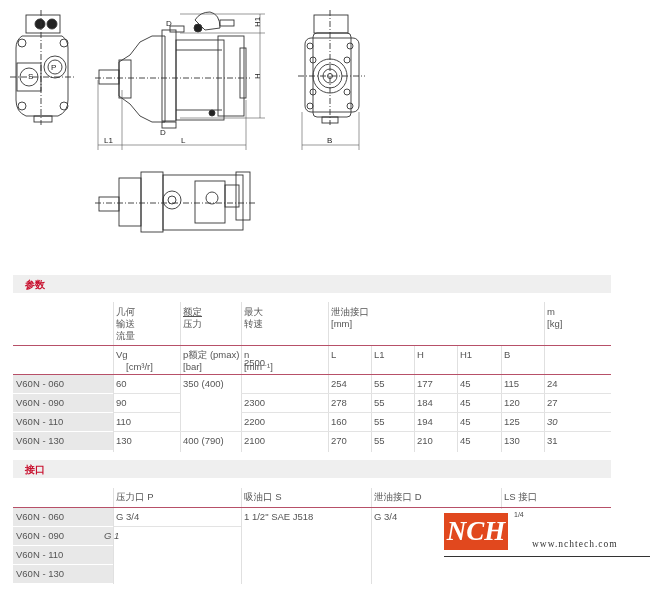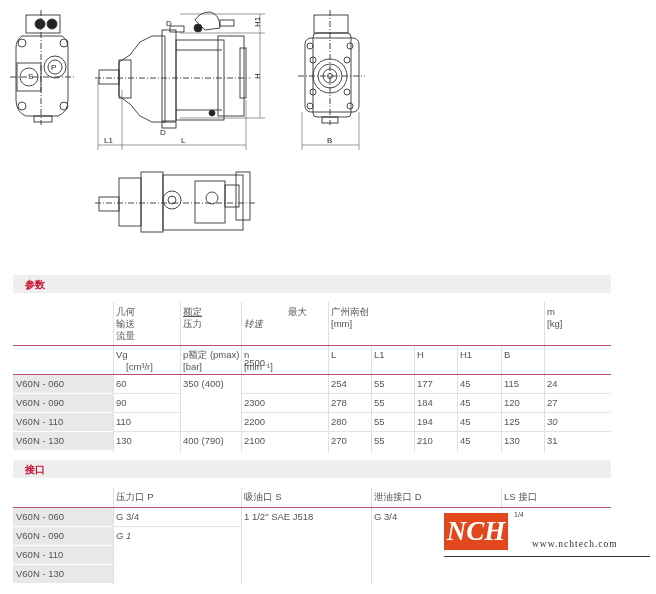--- a/index.html
+++ b/index.html
@@ -150,23 +150,23 @@
   <div class="vline" style="left:414px; top:345px; height:107px;"></div>
   <div class="vline" style="left:457px; top:345px; height:107px;"></div>
   <div class="vline" style="left:501px; top:345px; height:107px;"></div>
   <div class="vline" style="left:544px; top:302px; height:150px;"></div>
 
   <div class="cell" style="left:116px; top:306px;">几何</div>
   <div class="cell" style="left:116px; top:318px;">输送</div>
   <div class="cell" style="left:116px; top:330px;">流量</div>
   <div class="cell" style="left:183px; top:306px;text-decoration:underline;">额定</div>
   <div class="cell" style="left:183px; top:318px;">压力</div>
-  <div class="cell" style="left:244px; top:306px;margin-left:44px;">最大</div>
-  <div class="cell" style="left:244px; top:318px;font-style:italic;">转速</div>
-  <div class="cell" style="left:331px; top:306px;">广州南创</div>
+  <div class="cell" style="left:244px; top:306px;">最大</div>
+  <div class="cell" style="left:244px; top:318px;">转速</div>
+  <div class="cell" style="left:331px; top:306px;">泄油接口</div>
   <div class="cell" style="left:331px; top:318px;">[mm]</div>
   <div class="cell" style="left:547px; top:306px;">m</div>
   <div class="cell" style="left:547px; top:318px;">[kg]</div>
 
   <div class="hline accent" style="left:13px; top:345px; width:598px;"></div>
 
   <div class="cell" style="left:116px; top:349px;">Vg</div>
   <div class="cell" style="left:116px; top:361px;padding-left:10px;">[cm³/r]</div>
   <div class="cell" style="left:183px; top:349px;">p额定 (pmax)</div>
   <div class="cell" style="left:183px; top:361px;">[bar]</div>
@@ -206,21 +206,21 @@
     <div class="cell" style="left:504px; top:397px;">120</div>
     <div class="cell" style="left:547px; top:397px;">27</div>
   </div>
   <div class="hline" style="left:113px; top:412px; width:67px;"></div>
   <div class="hline" style="left:241px; top:412px; width:370px;"></div>
 
   <div>
     <div class="rowlabel" style="top:413px;">V60N - 110</div>
     <div class="cell" style="left:116px; top:416px;">110</div>
     <div class="cell" style="left:244px; top:416px;">2200</div>
-    <div class="cell" style="left:331px; top:416px;">280</div>
+    <div class="cell" style="left:331px; top:416px;">160</div>
     <div class="cell" style="left:374px; top:416px;">55</div>
     <div class="cell" style="left:417px; top:416px;">194</div>
     <div class="cell" style="left:460px; top:416px;">45</div>
     <div class="cell" style="left:504px; top:416px;">125</div>
     <div class="cell" style="left:547px; top:416px;font-style:italic;">30</div>
   </div>
   <div class="hline" style="left:113px; top:431px; width:498px;"></div>
 
   <div>
     <div class="rowlabel" style="top:432px;">V60N - 130</div>
@@ -257,21 +257,21 @@
     <div class="rowlabel" style="top:508px;">V60N - 060</div>
     <div class="cell" style="left:116px; top:511px;">G 3/4</div>
     <div class="cell" style="left:244px; top:511px;">1 1/2" SAE J518</div>
     <div class="cell" style="left:374px; top:511px;">G 3/4</div>
     <div class="cell" style="left:504px; top:511px;">1/4</div>
   </div>
   <div class="hline" style="left:113px; top:526px; width:128px;"></div>
 
   <div>
     <div class="rowlabel" style="top:527px;">V60N - 090</div>
-    <div class="cell" style="left:116px; top:530px;font-style:italic;">G 1</div>
+    <div class="cell" style="left:104px; top:530px;font-style:italic;">G 1</div>
   </div>
   <div>
     <div class="rowlabel" style="top:546px;">V60N - 110</div>
   </div>
   <div>
     <div class="rowlabel" style="top:565px;">V60N - 130</div>
   </div>
 </div>
 
 <div class="logo">

